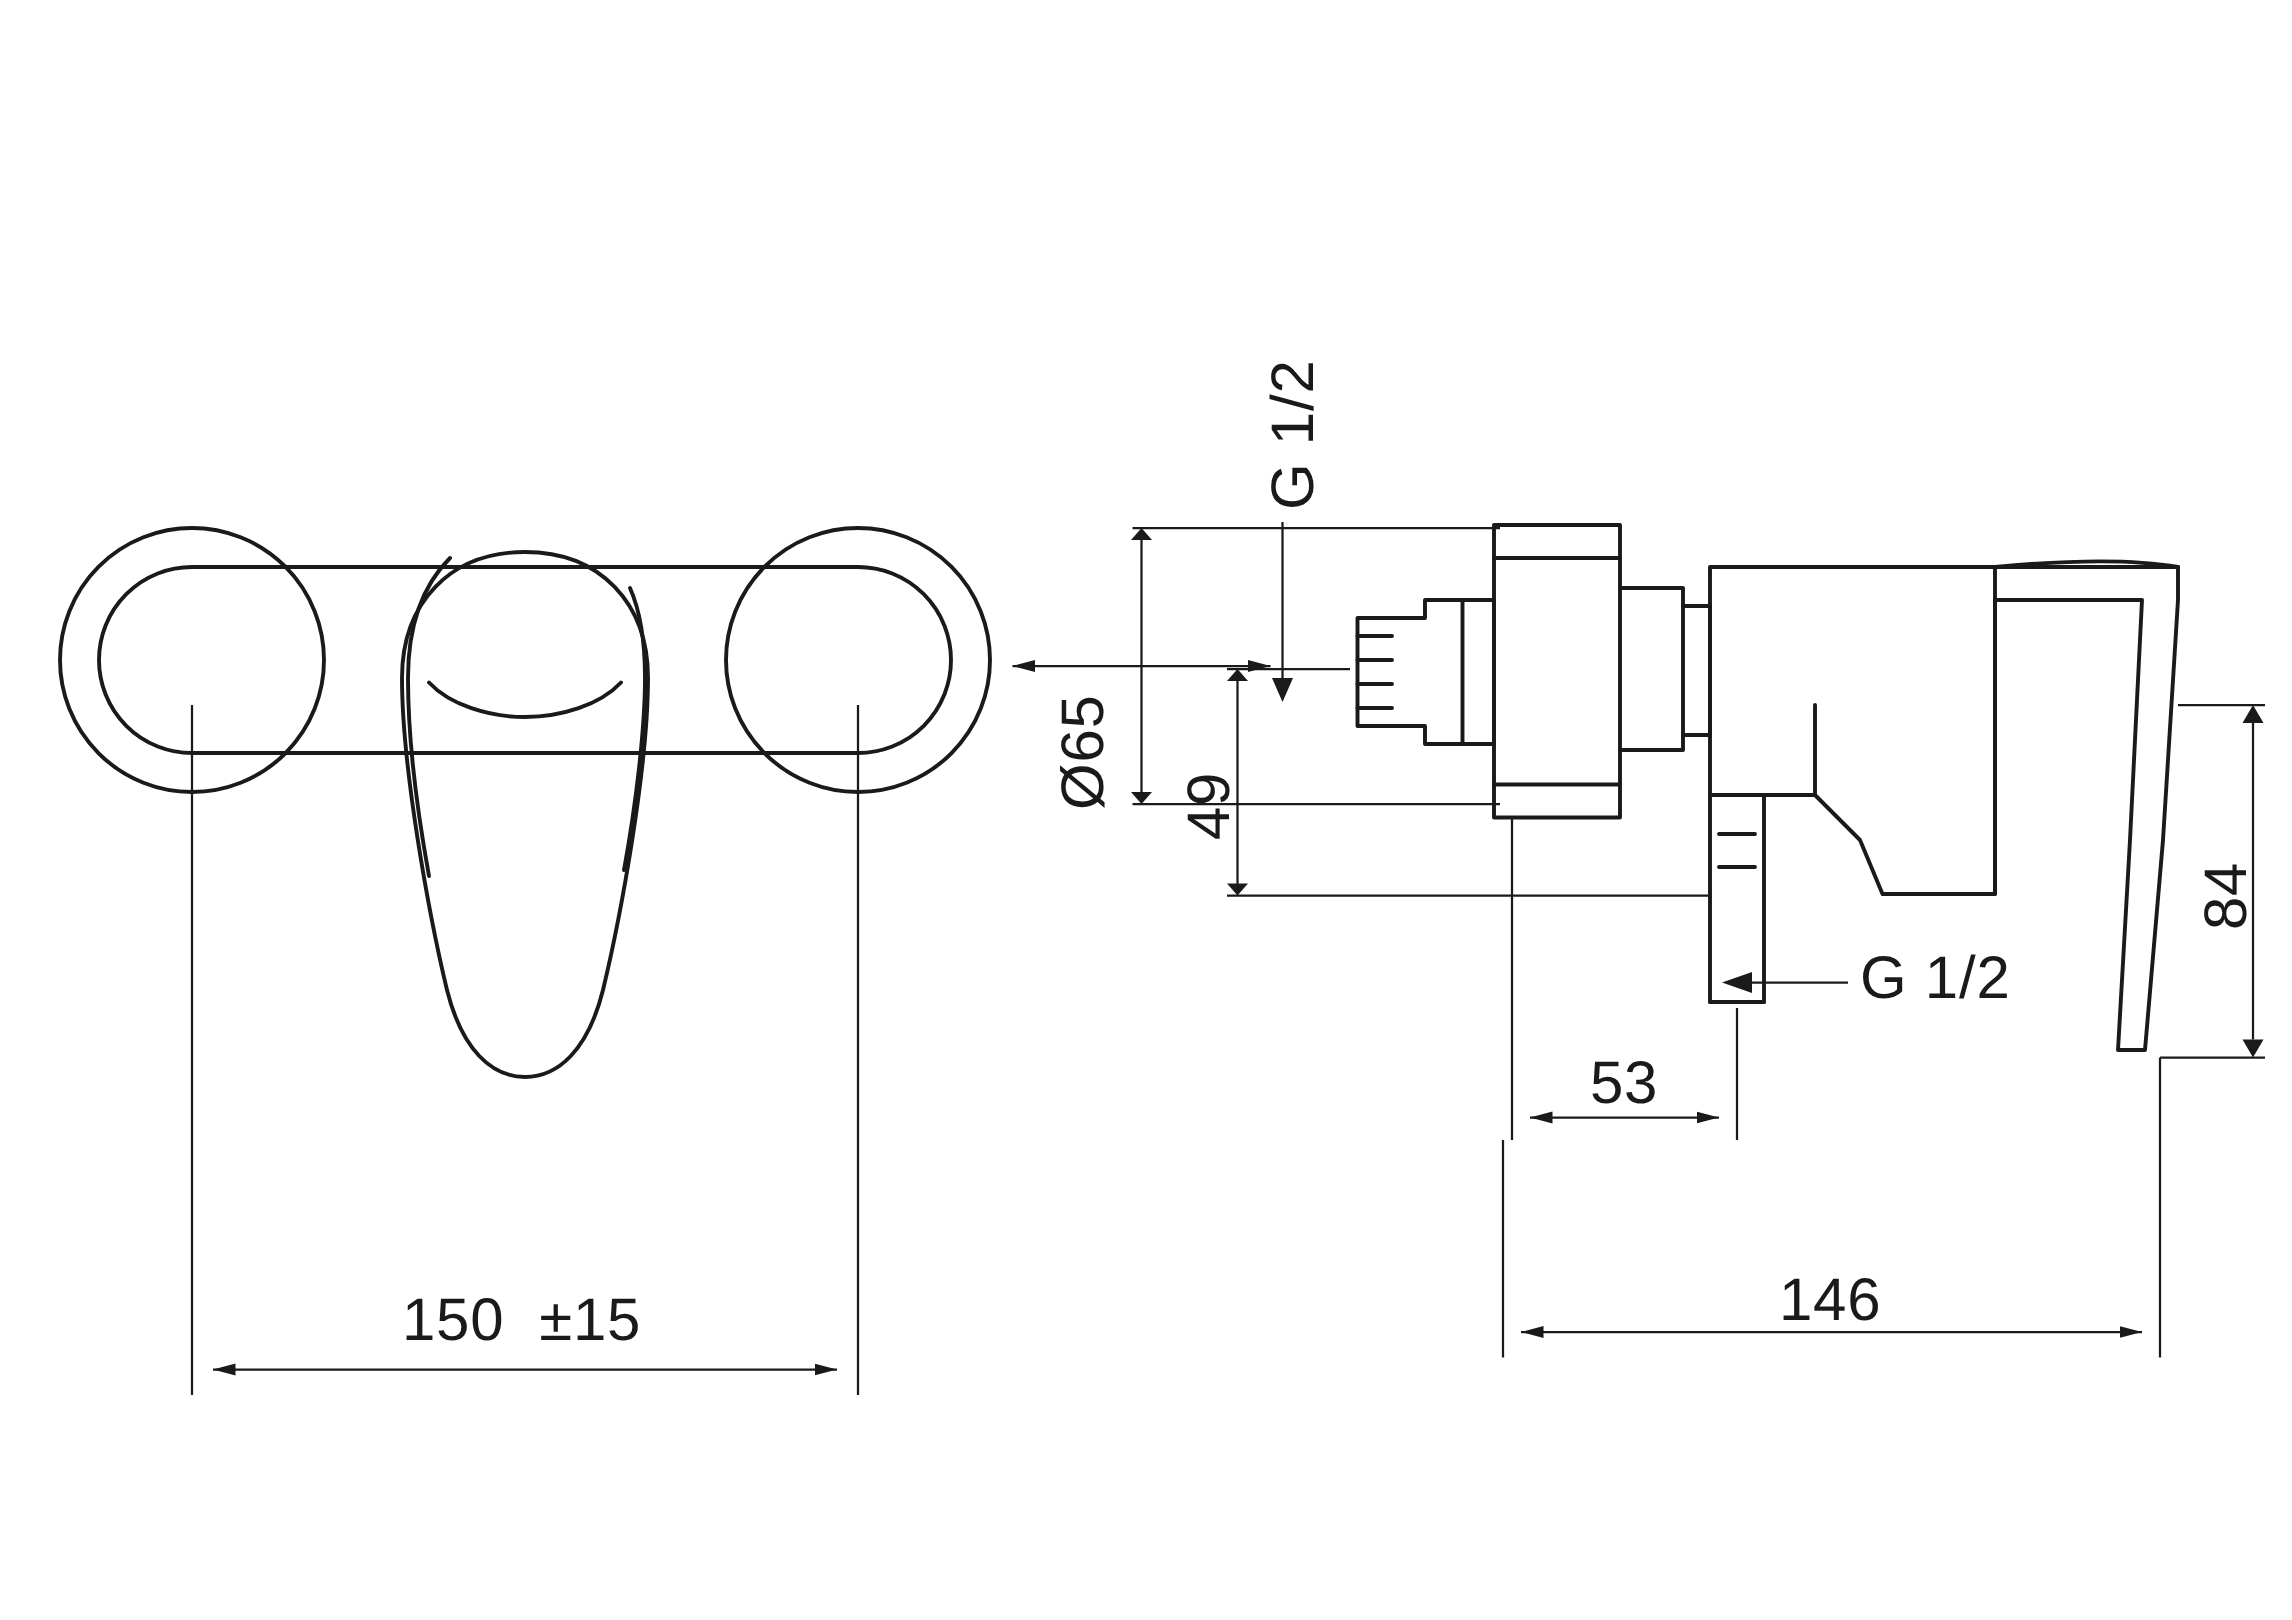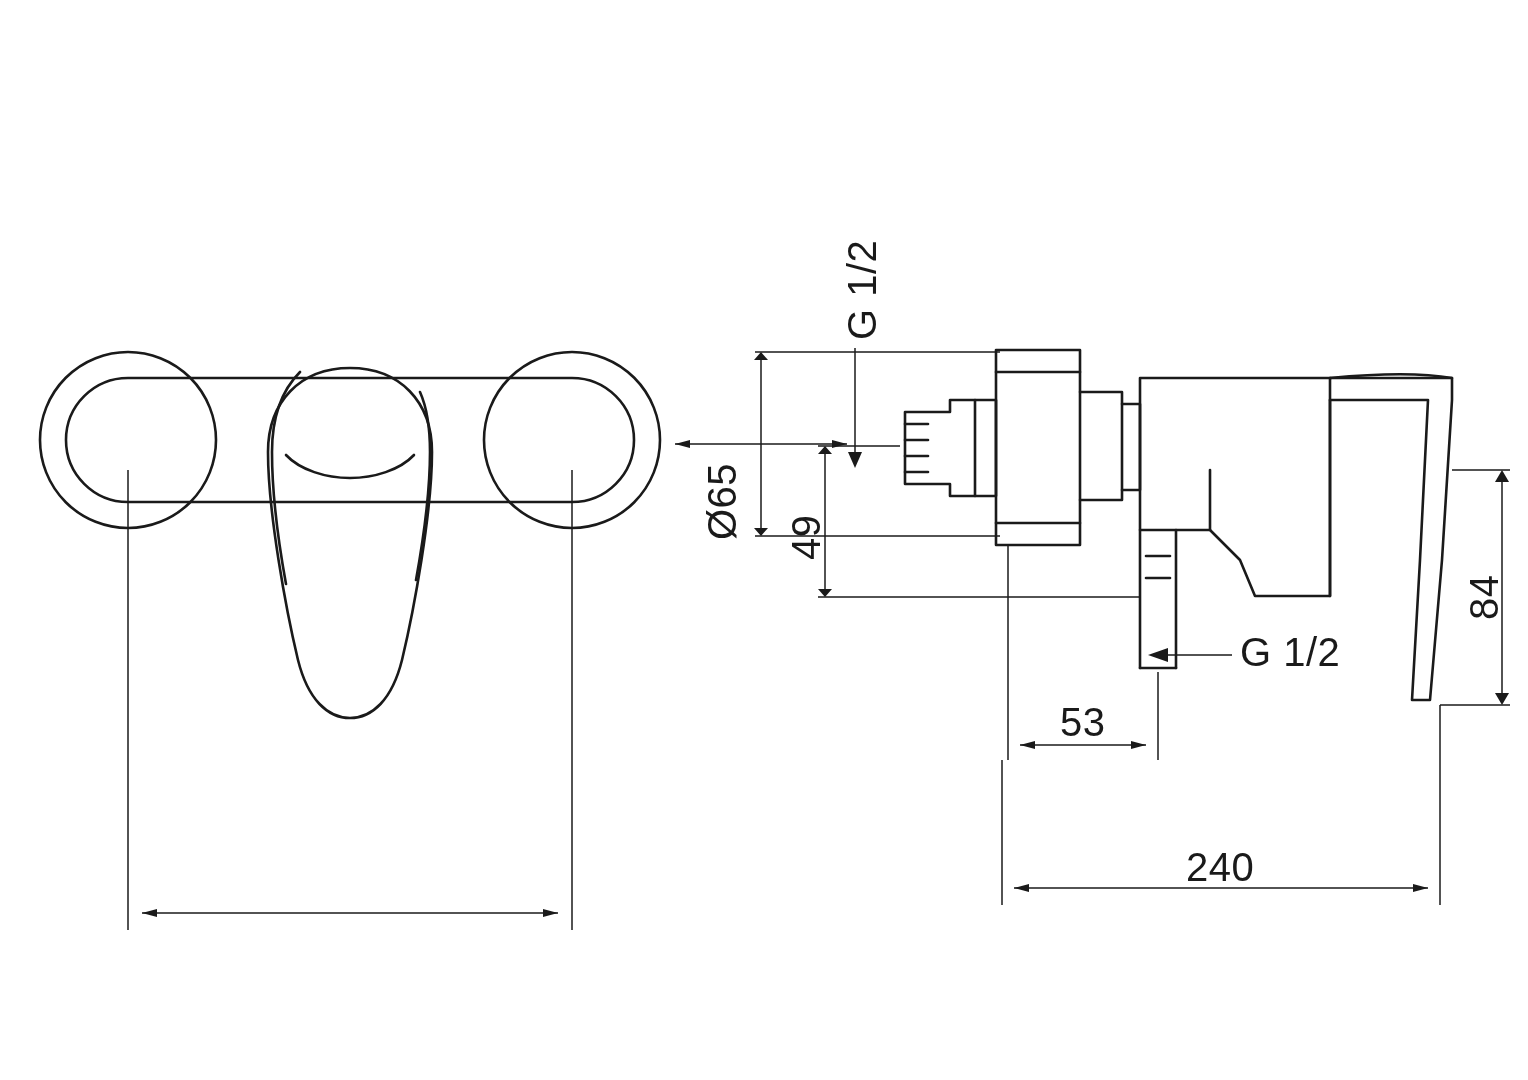--- a/index.html
+++ b/index.html
@@ -136,28 +136,29 @@
       <line x1="1014" y1="888" x2="1428" y2="888" marker-start="url(#arrLeft)" marker-end="url(#arrRight)"></line>
 
       <line x1="1452" y1="470" x2="1510" y2="470"></line>
       <line x1="1440" y1="705" x2="1510" y2="705"></line>
       <line x1="1502" y1="482" x2="1502" y2="693"></line>
       <path d="M1495,482 L1502,470 L1509,482" fill="#1a1a1a" stroke="none"></path>
       <path d="M1495,693 L1502,705 L1509,693" fill="#1a1a1a" stroke="none"></path>
     </g>
   </svg>
 
+  <div class="dim-label" style="left:268px; top:858px; font-size:40px;">150  ±15</div>
 
   <div class="dim-label rot90" style="left:700px; top:540px; font-size:40px;">Ø65</div>
 
   <div class="dim-label rot90" style="left:784px; top:560px; font-size:40px;">49</div>
 
   <div class="dim-label rot90" style="left:840px; top:340px; font-size:40px;">G 1/2</div>
 
   <div class="dim-label" style="left:1240px; top:630px; font-size:40px;">G 1/2</div>
 
   <div class="dim-label" style="left:1060px; top:700px; font-size:40px;">53</div>
 
-  <div class="dim-label" style="left:1186px; top:845px; font-size:40px;">240</div>
+  <div class="dim-label" style="left:1186px; top:845px; font-size:40px;">146</div>
 
   <div class="dim-label rot90" style="left:1462px; top:620px; font-size:40px;">84</div>
 
 </div>
 
 </body></html>

